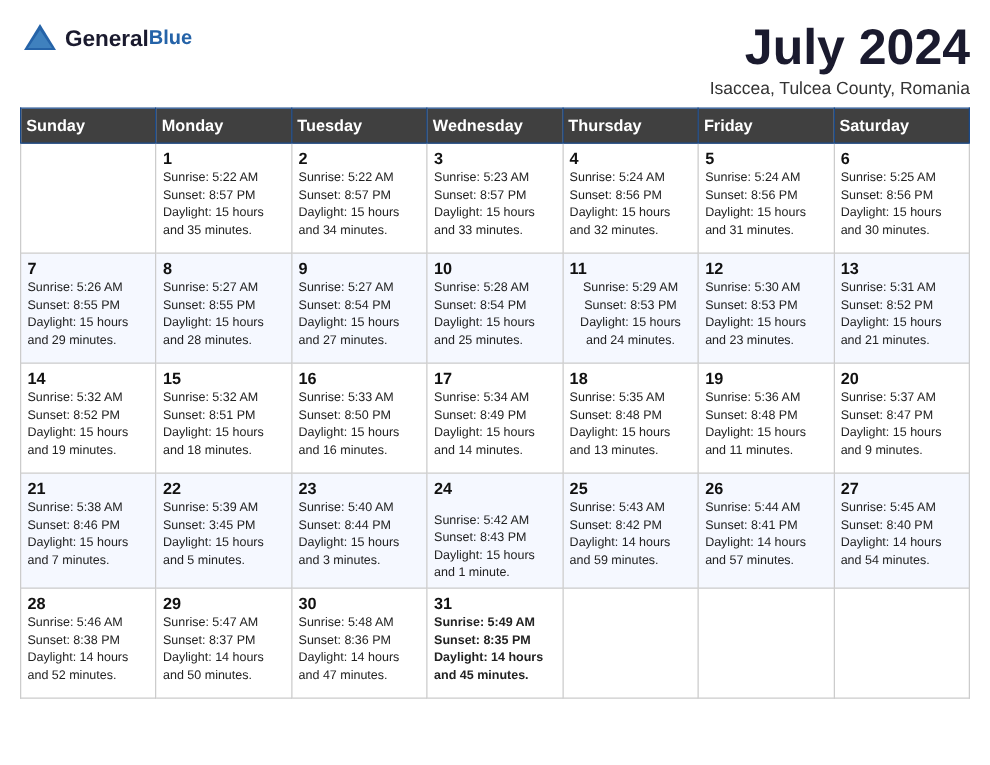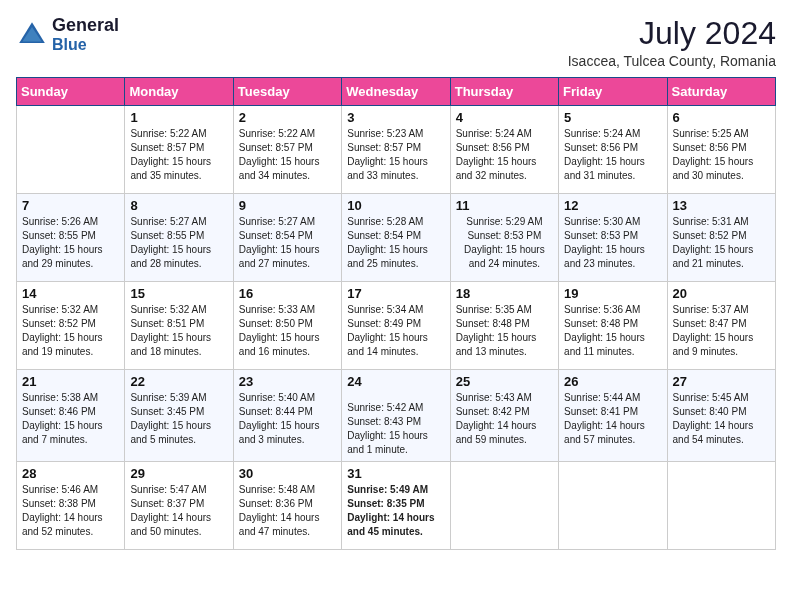--- a/index.html
+++ b/index.html
@@ -16,33 +16,33 @@
       align-items: flex-start;
       margin-bottom: 8px;
     }
     .logo {
       display: flex;
       align-items: center;
       gap: 4px;
     }
     .logo-text {
       display: flex;
-      flex-direction: column;
+      flex-direction: row;
       line-height: 1.1;
     }
     .logo-icon {
       width: 32px;
       height: 32px;
     }
     .title-block {
       text-align: right;
     }
     .month-title {
-      font-size: 32px;
-      font-weight: normal;
+      font-size: 40px;
+      font-weight: bold;
       color: #1a1a2e;
       line-height: 1.1;
     }
     .location {
       font-size: 14px;
       color: #333;
       margin-top: 2px;
     }
     .calendar {
       width: 100%;
@@ -81,21 +81,21 @@
     .empty-cell {
       background: #f9f9f9;
     }
     tr:nth-child(even) td {
       background: #f5f8ff;
     }
     tr:nth-child(odd) td {
       background: #fff;
     }
     .calendar thead tr th {
-      background-color: #ec4899;
+      background-color: #404040;
     }
   </style>
 </head>
 <body>
 
 <div class="header">
   <div class="logo">
     <svg class="logo-icon" viewBox="0 0 40 40" xmlns="http://www.w3.org/2000/svg">
       <polygon points="20,4 36,30 4,30" fill="#2563a8"></polygon>
       <polygon points="20,10 32,28 8,28" fill="#5a9fd4" opacity="0.5"></polygon>

